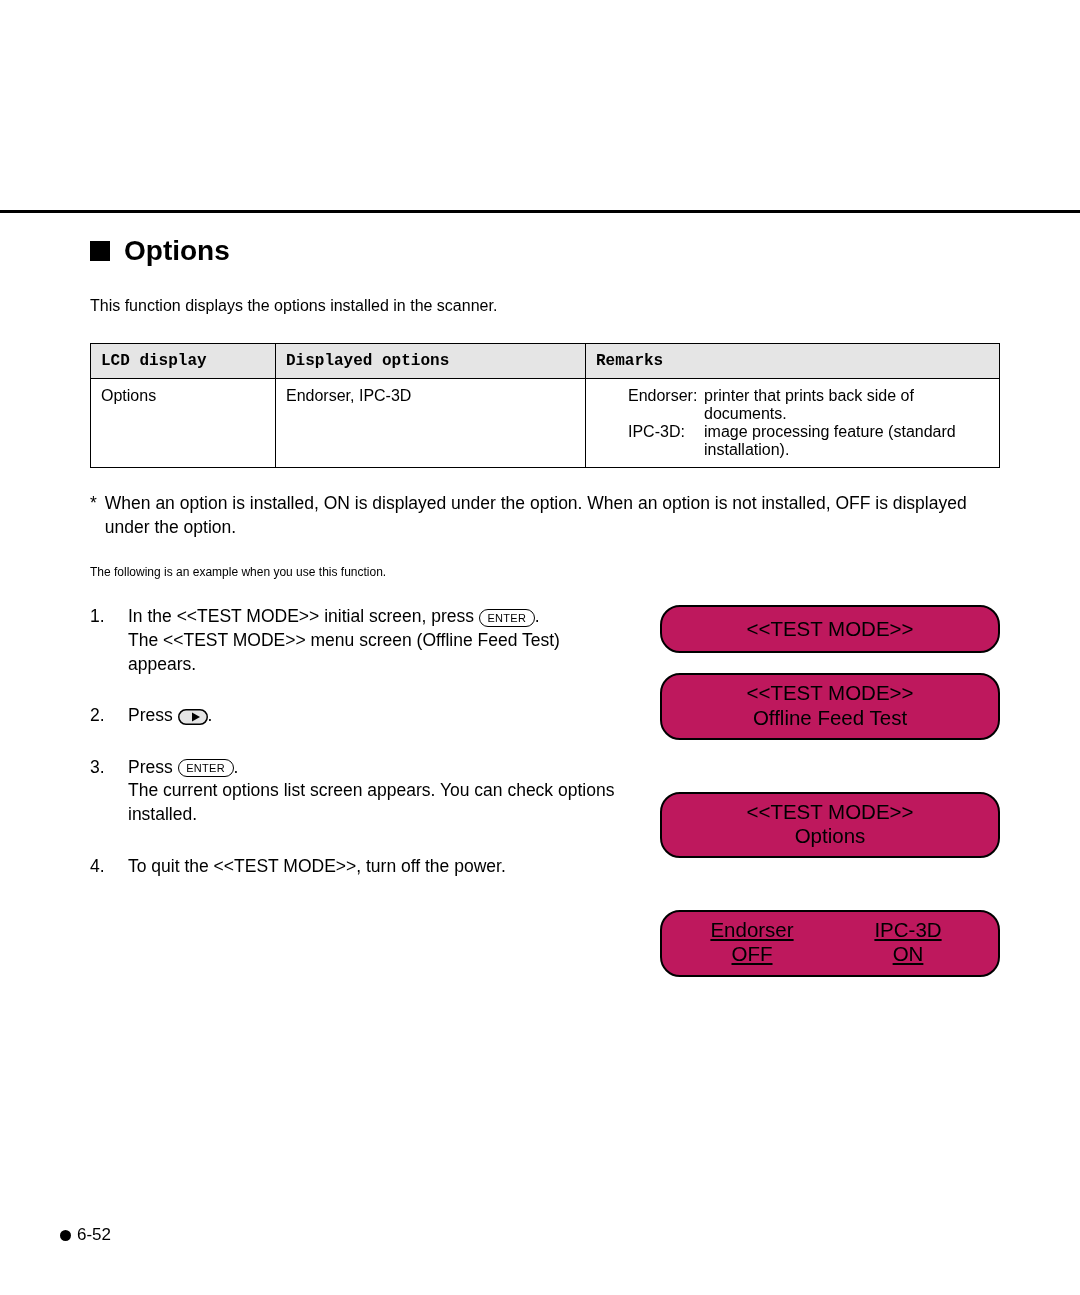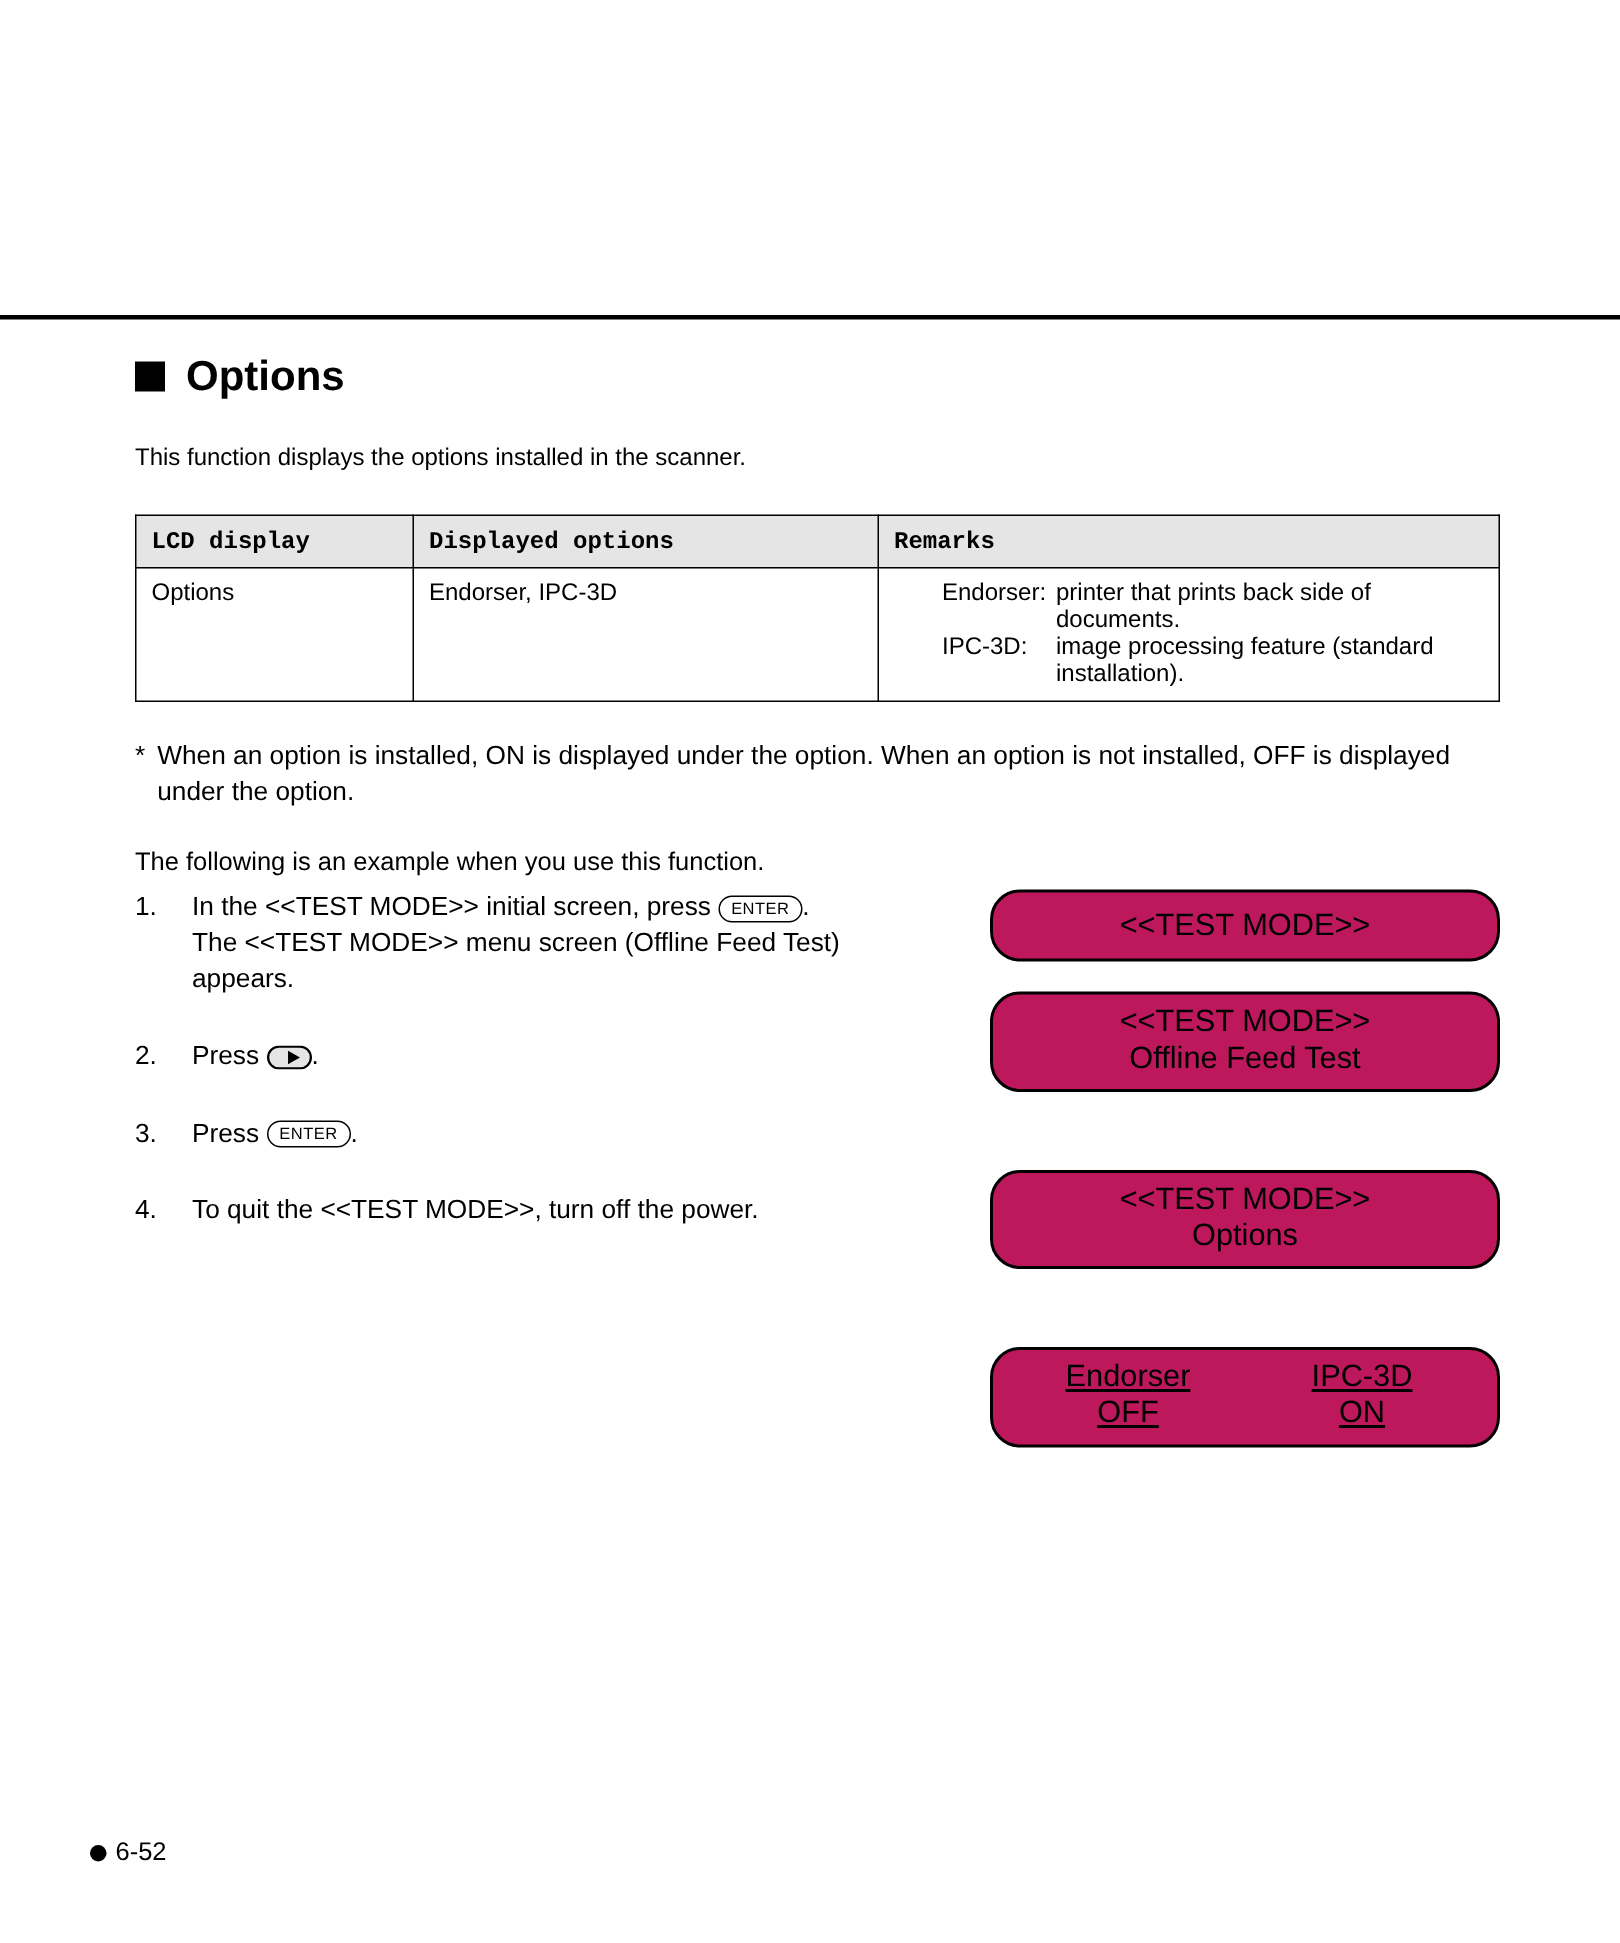--- a/index.html
+++ b/index.html
@@ -74,27 +74,27 @@
   .rema-block .def-text { flex: 1; }
   .star-note {
     display: flex;
     gap: 8px;
     font-size: 17.5px;
     margin-top: 24px;
     line-height: 1.35;
   }
   .star-note .star { flex: none; }
   .follow {
-    font-size: 17px;
+    font-size: 12px;
     margin-top: 26px;
   }
   .twocol {
     display: flex;
     gap: 28px;
-    margin-top: 8px;
+    margin-top: 26px;
   }
   .twocol .left  { flex: 1; }
   .twocol .right { width: 340px; flex: none; }
   ol.steps {
     list-style: none;
     counter-reset: step;
     margin: 0;
     padding: 0;
   }
   ol.steps > li {
@@ -238,20 +238,21 @@
                   <polygon points="22,8 14,3.5 14,12.5" fill="#000"></polygon>
                 </svg>
               </span><span>.</span>
             </div>
           </li>
 
           <li>
             <div>
               <span>Press </span>
               <span class="enter-key">ENTER</span><span>.</span>
+              <div>The current options list screen appears.  You can check options installed.</div>
             </div>
           </li>
 
           <li>
             <div>
               <span>To quit the &lt;&lt;TEST MODE&gt;&gt;, turn off the power.</span>
             </div>
           </li>
 
         </ol>

